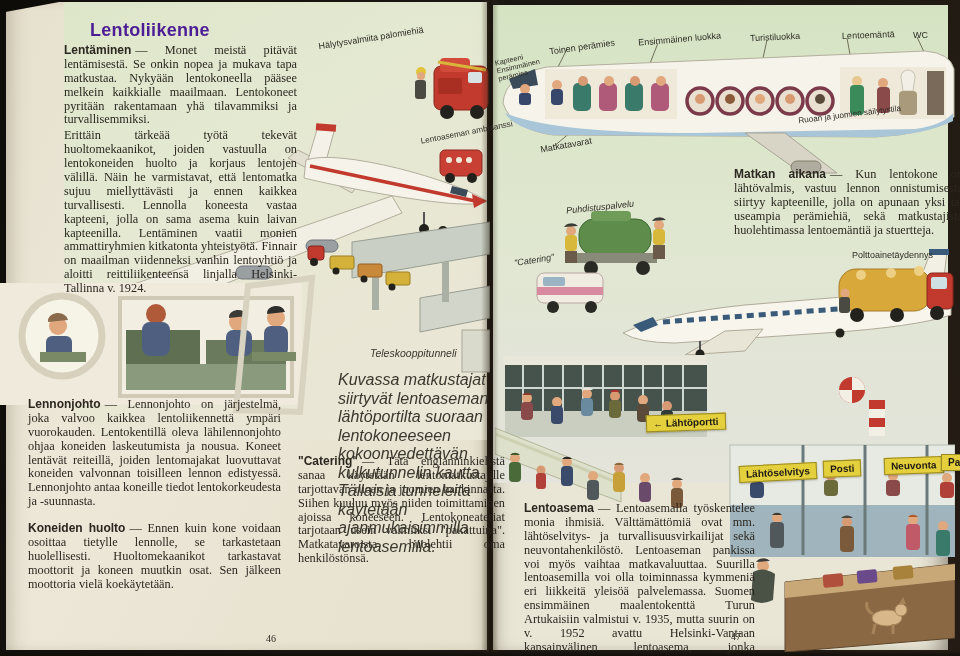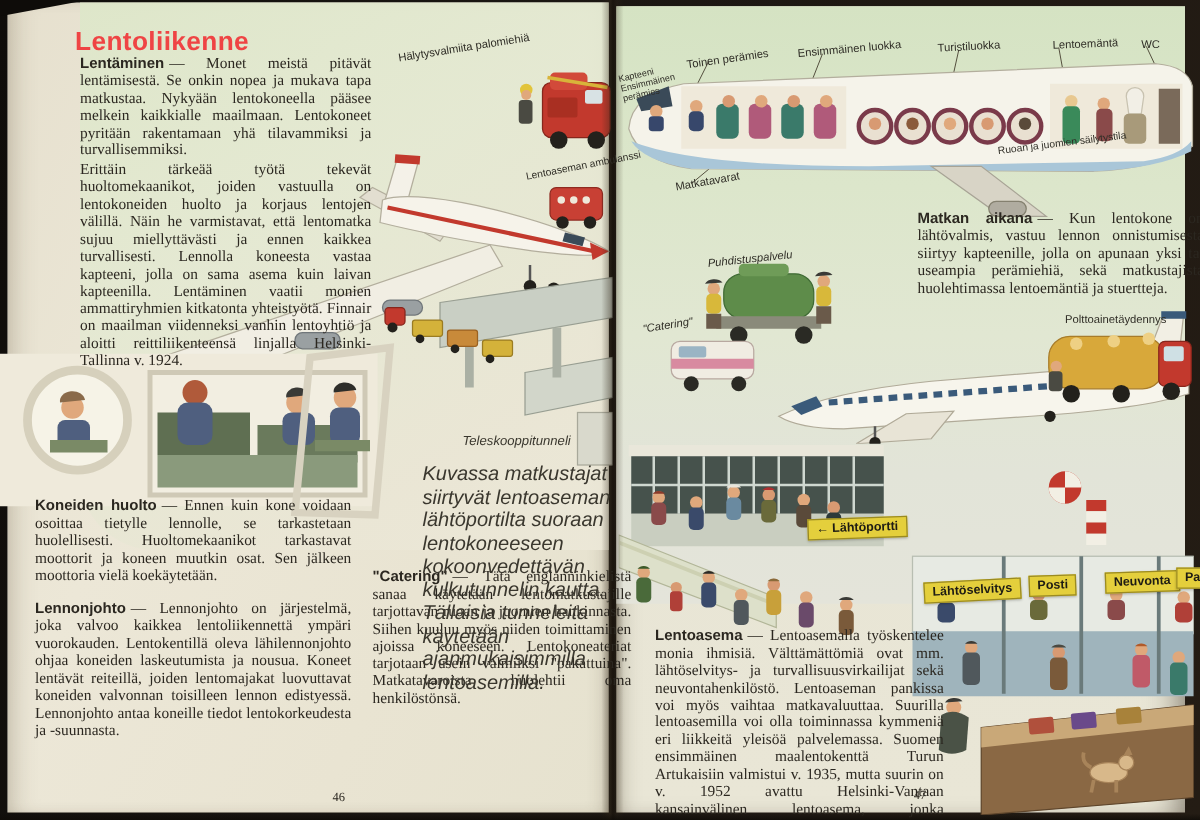--- a/index.html
+++ b/index.html
@@ -18,22 +18,22 @@
      border-bottom-left-radius:60px;opacity:.9;}
   .art-right{position:absolute;left:0;top:0;width:455px;height:478px;
      background:linear-gradient(180deg,#d5e3c3 0%,#dce6cb 30%,#e1e7d2 55%,#e2e4d8 78%,#e4e4da 100%);}
   .gutter{position:absolute;left:481px;top:0;width:18px;height:656px;
      background:linear-gradient(90deg,rgba(50,40,25,0),rgba(50,40,25,.40) 40%,rgba(25,18,10,.55) 52%,rgba(50,40,25,.25) 70%,rgba(50,40,25,0));}
   .corner{position:absolute;background:#0e0c09;}
   .corner-tl{left:0;top:0;width:70px;height:13px;clip-path:polygon(0 0,100% 0,0 100%);}
   .edge-bottom{position:absolute;left:0;bottom:0;width:960px;height:5px;
      background:linear-gradient(180deg,rgba(15,12,8,0),rgba(15,12,8,.8));}
 
-  .title{position:absolute;left:60px;top:8px;font-size:21px;font-weight:700;
-     letter-spacing:.3px;color:#ef4444;}
+  .title{position:absolute;left:90px;top:8px;font-size:18px;font-weight:700;
+     letter-spacing:.3px;color:#4c1d95;}
   .para{position:absolute;font-family:"Liberation Serif",serif;font-size:12.3px;
      line-height:1.13;text-align:justify;color:#2b2720;margin:16px;}
   .para .h{font-family:Liberation Sans, sans-serif;font-weight:700;font-size:12px;margin-right:4px;}
   .col{position:absolute;}
   .col .para{position:static;margin:0 0 13px 0;}
   #intro{left:64px;top:44px;width:233px;}
   #intro .para{margin-bottom:2px;}
   #left-col{left:28px;top:398px;width:253px;}
   #mid-col{left:298px;top:455px;width:207px;}
   #during-flight{left:718px;top:152px;width:229px;}
@@ -429,24 +429,24 @@
   <p class="para">
     <span class="h">Lentäminen</span><span>— Monet meistä pitävät lentämisestä. Se onkin nopea ja mukava tapa matkustaa. Nykyään lentokoneella pääsee melkein kaikkialle maailmaan. Lentokoneet pyritään rakentamaan yhä tilavammiksi ja turvallisemmiksi.</span>
   </p>
   <p class="para">
     <span>Erittäin tärkeää työtä tekevät huoltomekaanikot, joiden vastuulla on lentokoneiden huolto ja korjaus lentojen välillä. Näin he varmistavat, että lentomatka sujuu miellyttävästi ja ennen kaikkea turvallisesti. Lennolla koneesta vastaa kapteeni, jolla on sama asema kuin laivan kapteenilla. Lentäminen vaatii monien ammattiryhmien kitkatonta yhteistyötä. Finnair on maailman viidenneksi vanhin lentoyhtiö ja aloitti reittiliikenteensä linjalla Helsinki-Tallinna v. 1924.</span>
   </p>
 </div>
 
 <div class="col" id="left-col">
   <p class="para">
-    <span class="h">Koneiden huolto</span><span>— Ennen kuin kone voidaan osoittaa tietylle lennolle, se tarkastetaan huolellisesti. Huoltomekaanikot tarkastavat moottorit ja koneen muutkin osat. Sen jälkeen moottoria vielä koekäytetään.</span>
+    <span class="h">Lennonjohto</span><span>— Lennonjohto on järjestelmä, joka valvoo kaikkea lentoliikennettä ympäri vuorokauden. Lentokentillä oleva lähilennonjohto ohjaa koneiden laskeutumista ja nousua. Koneet lentävät reiteillä, joiden lentomajakat luovuttavat koneiden valvonnan toisilleen lennon edistyessä. Lennonjohto antaa koneille tiedot lentokorkeudesta ja -suunnasta.</span>
   </p>
   <p class="para">
-    <span class="h">Lennonjohto</span><span>— Lennonjohto on järjestelmä, joka valvoo kaikkea lentoliikennettä ympäri vuorokauden. Lentokentillä oleva lähilennonjohto ohjaa koneiden laskeutumista ja nousua. Koneet lentävät reiteillä, joiden lentomajakat luovuttavat koneiden valvonnan toisilleen lennon edistyessä. Lennonjohto antaa koneille tiedot lentokorkeudesta ja -suunnasta.</span>
+    <span class="h">Koneiden huolto</span><span>— Ennen kuin kone voidaan osoittaa tietylle lennolle, se tarkastetaan huolellisesti. Huoltomekaanikot tarkastavat moottorit ja koneen muutkin osat. Sen jälkeen moottoria vielä koekäytetään.</span>
   </p>
 </div>
 
 <div class="col" id="mid-col">
   <p class="para">
     <span class="h">"Catering"</span><span>— Tätä englanninkielistä sanaa käytetään lentomatkustajille tarjottavan ruoan ja juomien hankinnasta. Siihen kuuluu myös niiden toimittaminen ajoissa koneeseen. Lentokoneateriat tarjotaan usein valmiiksi "pakattuina". Matkatavaroista huolehtii oma henkilöstönsä.</span>
   </p>
 </div>
 
 <div class="caption-title">Teleskooppitunneli</div>

